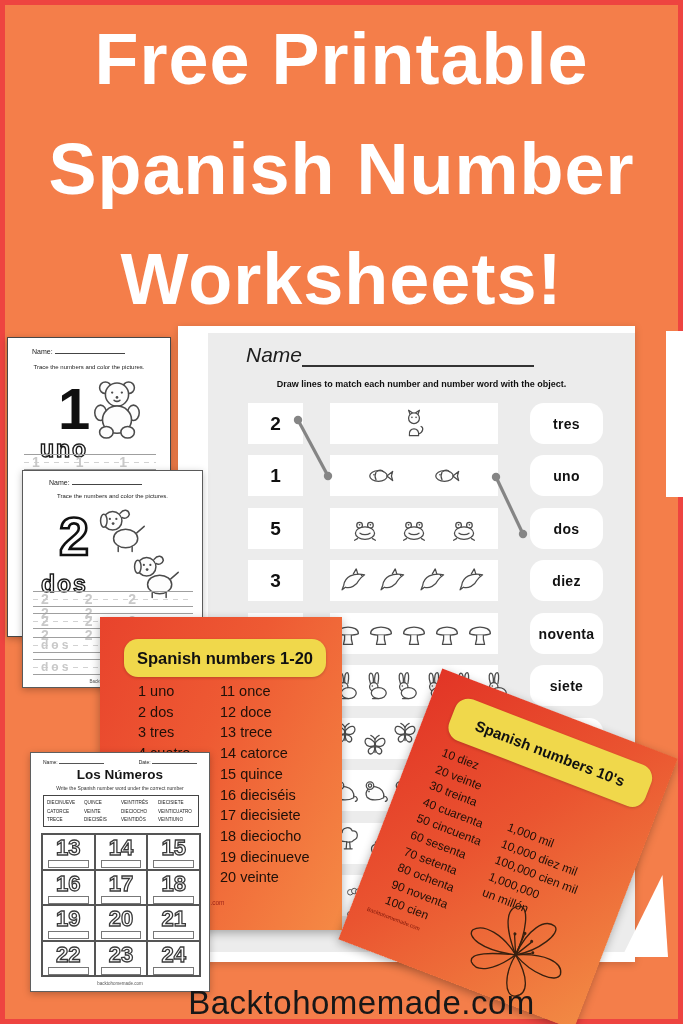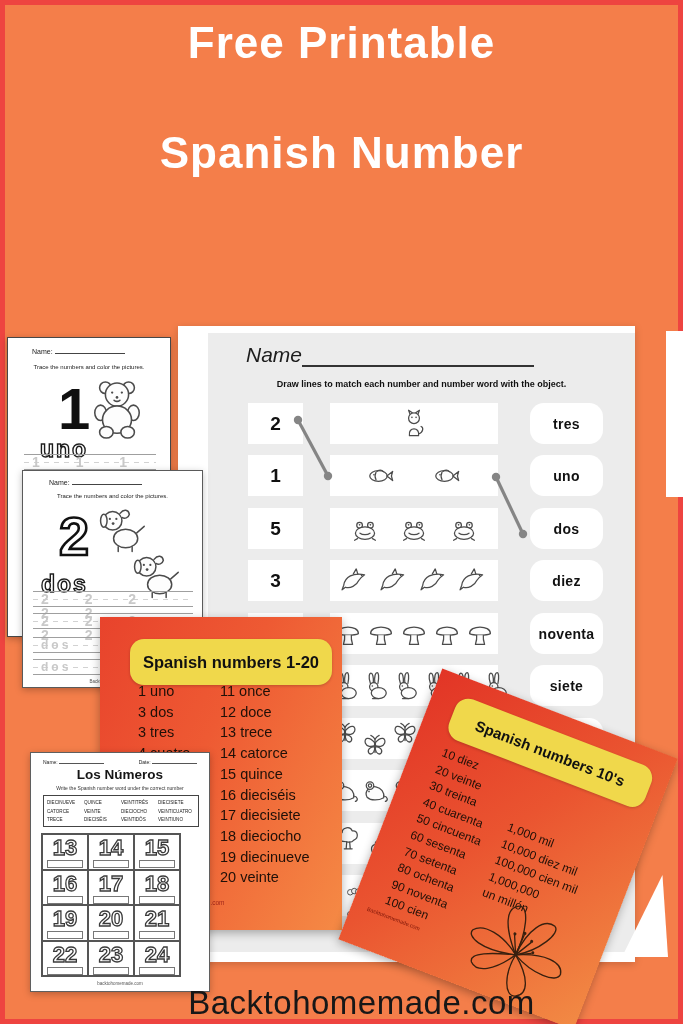--- a/index.html
+++ b/index.html
@@ -2,21 +2,21 @@
 <html><head>
 <meta charset="utf-8">
 <style>
   html,body{margin:0;padding:0;background:#888;}
   *{box-sizing:border-box;font-family:"Liberation Sans", sans-serif;}
   #canvas{position:relative;width:683px;height:1024px;background:#f47e4a;overflow:hidden;margin:0 auto;}
   .abs{position:absolute;}
   
   #border-frame{inset:0;border:5px solid #ee4440;pointer-events:none;}
   
-  .title-line{left:0;width:100%;text-align:center;color:#ffffff;font-size:44px;font-weight:700;letter-spacing:1px;}
+  .title-line{left:0;width:100%;text-align:center;color:#ffffff;font-size:72px;font-weight:700;letter-spacing:1px;}
   
   #footer{left:0;top:984px;width:100%;text-align:center;padding-left:40px;font-size:33px;color:#171717;font-weight:500;letter-spacing:.5px;}
   
   #match-page{left:178px;top:326px;width:457px;height:636px;background:#ffffff;box-shadow:0 2px 8px rgba(0,0,0,.18);}
   #match-sheet{left:208px;top:333px;width:427px;height:619px;background:#ececec;}
   #match-name{left:38px;top:10px;font-size:21px;color:#1d1d1d;font-style:italic;}
   #match-name-line{left:94px;top:12px;width:232px;height:22px;border-bottom:2px solid #333;}
   #match-instr{left:0;top:46px;width:100%;text-align:center;font-size:9px;font-weight:700;color:#111;}
   .mrow{left:0;width:100%;height:41px;}
   .mbox{position:absolute;top:0;height:41px;background:#fff;display:flex;align-items:center;justify-content:center;}
@@ -43,40 +43,40 @@
   .trow{position:absolute;height:16px;border-top:1px solid #9f9f9f;border-bottom:1px solid #9f9f9f;
         background-image:repeating-linear-gradient(90deg,#d2d2d2 0 5px,transparent 5px 10px);
         background-size:100% 1px;background-position:0 50%;background-repeat:no-repeat;}
   .trow span{display:block;padding-left:8px;font-size:14px;line-height:14px;color:#c9c9c9;font-weight:600;letter-spacing:16px;}
   .troww span{letter-spacing:3px;word-spacing:30px;font-size:12px;}
   .micro-wm{font-size:4.5px;color:#555;width:100%;text-align:center;}
   svg.line-art{stroke:#4b4b4b;fill:#fdfdfd;stroke-width:1.6;stroke-linecap:round;stroke-linejoin:round;}
   
   #card120{left:100px;top:617px;width:242px;height:313px;background:linear-gradient(118deg,#e8432c 0%,#ee5a33 42%,#f58a45 100%);box-shadow:0 3px 9px rgba(0,0,0,.3);}
   .pill{background:#f0d84b;border-radius:14px;display:flex;align-items:center;justify-content:center;color:#111;font-weight:700;box-shadow:0 1px 3px rgba(0,0,0,.2);}
-  #card120-pill{left:30px;top:22px;width:202px;height:46px;font-size:16.5px;}
+  #card120-pill{left:24px;top:22px;width:202px;height:38px;font-size:16.5px;}
   .cardlist{line-height:20.7px;font-size:14.5px;color:#201008;font-weight:500;}
   #card120-left{left:38px;top:64px;}
   #card120-right{left:120px;top:64px;}
   #card120-wm{left:58px;top:282px;font-size:6.5px;color:#a3281a;}
   #card10s{left:382px;top:704px;width:252px;height:290px;background:linear-gradient(128deg,#e23526 0%,#ea5430 45%,#f28a44 100%);transform:rotate(21deg);box-shadow:0 3px 10px rgba(0,0,0,.3);}
   #card10s-pill{left:26px;top:18px;width:210px;height:44px;font-size:15px;}
   #card10s-tens{left:30px;top:70px;line-height:17.6px;font-size:12px;}
   #card10s-thousands{left:118px;top:116px;line-height:17.6px;font-size:12px;}
   #card10s-wm{left:16px;top:248px;font-size:5.5px;color:#7e1608;}
   svg.flower{stroke:#38200f;fill:none;stroke-width:1.3;}
   
   #numeros{left:30px;top:752px;width:180px;height:240px;border:1px solid #5f5f5f;}
   #numeros .hdr{left:0;top:6px;width:100%;padding:0 12px;display:flex;justify-content:space-between;font-size:5px;color:#222;}
   #numeros .hdr .nline{display:inline-block;width:45px;border-bottom:.5px solid #555;height:4px;}
   #numeros-title{left:0;top:14px;width:100%;text-align:center;font-size:13.5px;font-weight:600;color:#151515;}
   #numeros-sub{left:0;top:32px;width:100%;text-align:center;font-size:5px;color:#333;}
   #numeros-bank{left:12px;top:42px;width:156px;height:32px;border:1px solid #444;display:grid;grid-template-columns:repeat(4,1fr);align-content:space-evenly;padding:1px 3px;}
   #numeros-bank span{font-size:4.6px;color:#222;text-align:left;}
-  #numeros-grid{left:10px;top:80px;width:140px;height:144px;border:1px solid #555;display:grid;grid-template-columns:repeat(3,1fr);grid-template-rows:repeat(4,1fr);}
+  #numeros-grid{left:10px;top:80px;width:160px;height:144px;border:1px solid #555;display:grid;grid-template-columns:repeat(3,1fr);grid-template-rows:repeat(4,1fr);}
   .ncell{border:1px solid #555;display:flex;flex-direction:column;align-items:center;justify-content:flex-start;padding-top:1px;}
   .ncell .onum{font-size:22px;font-weight:800;line-height:23px;color:#fff;-webkit-text-stroke:1.3px #3a3a3a;}
   .ncell .blankbox{width:80%;height:8px;border:1px solid #777;margin-top:1px;}
   #numeros-wm{left:0;top:228px;}
   
   .white-bit{background:#fff;}
 </style>
 </head>
 <body>
 
@@ -190,20 +190,21 @@
       <circle cx="93" cy="54" r="1.5" fill="#38200f" stroke="none"></circle>
     </symbol>
   </defs>
 </svg>
 
 <div id="canvas">
   <div id="border-frame" class="abs"></div>
 
   <div class="abs title-line" style="top:18px">Free Printable</div>
   <div class="abs title-line" style="top:128px">Spanish Number</div>
+  <div class="abs title-line" style="top:238px">Worksheets!</div>
 
   <div id="match-page" class="abs"></div>
   <div id="match-sheet" class="abs">
     <div id="match-name" class="abs">Name</div>
     <div id="match-name-line" class="abs"></div>
     <div id="match-instr" class="abs">Draw lines to match each number and number word with the object.</div>
 
     <div class="abs mrow" style="top:70px">
       <div class="mbox numbox">
           <span>2</span>
@@ -493,21 +494,21 @@
     <div class="abs trow troww" style="left:10px;top:188px;width:160px;">
         <span>dos dos</span>
       </div>
     <div class="abs micro-wm" style="top:208px;">Backtohomemade.com</div>
   </div>
 
   <div id="card120" class="abs">
     <div id="card120-pill" class="abs pill">Spanish numbers 1-20</div>
     <div id="card120-left" class="abs cardlist">
       <div>1 uno</div>
-      <div>3 dos</div>
+      <div>2 dos</div>
       <div>3 tres</div>
       <div>4 cuatro</div>
     </div>
     <div id="card120-right" class="abs cardlist">
       <div>11 once</div>
       <div>12 doce</div>
       <div>13 trece</div>
       <div>14 catorce</div>
       <div>15 quince</div>
       <div>16 dieciséis</div>

